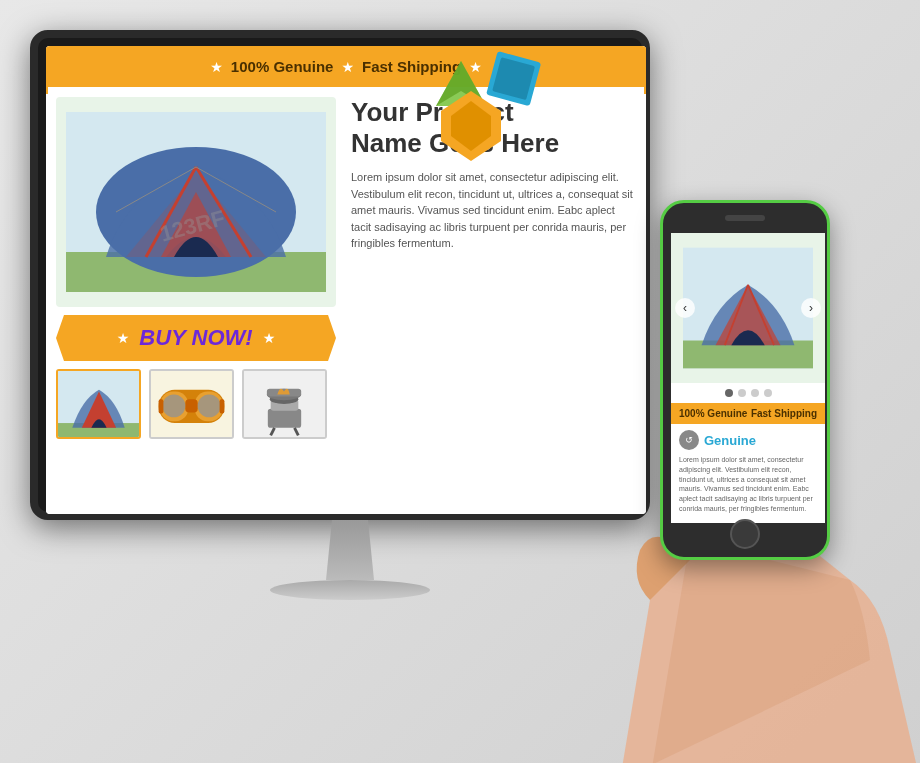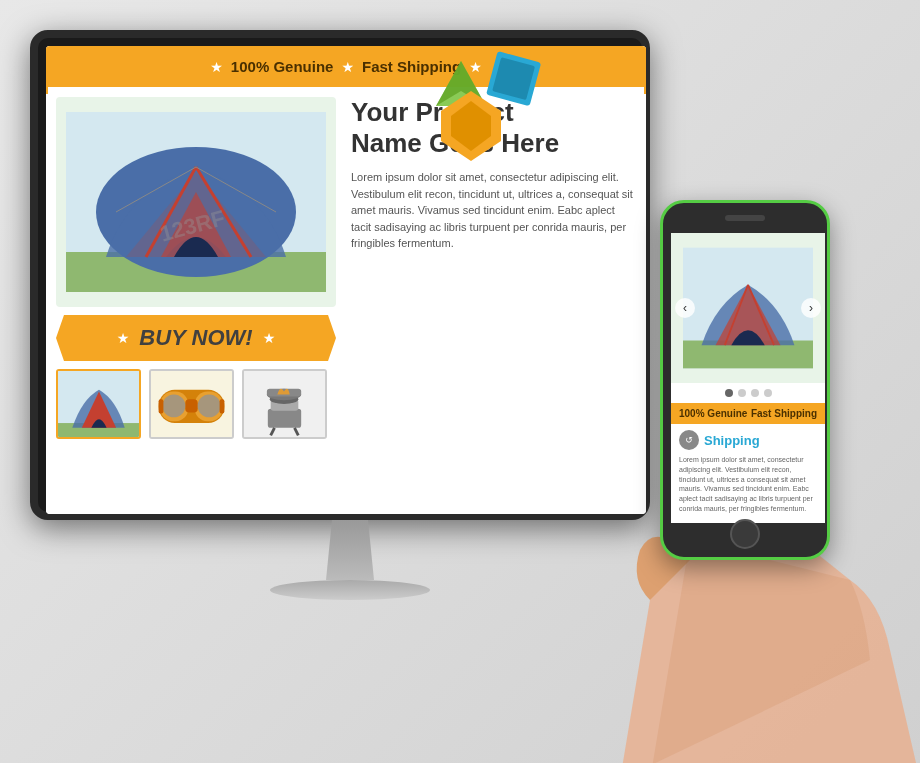--- a/index.html
+++ b/index.html
@@ -156,21 +156,21 @@
       margin: 8px 0;
       padding: 10px 20px;
       display: flex;
       align-items: center;
       justify-content: center;
       gap: 10px;
       position: relative;
       clip-path: polygon(8px 0%, calc(100% - 8px) 0%, 100% 50%, calc(100% - 8px) 100%, 8px 100%, 0% 50%);
     }
     .buy-now-text {
-      color: #404040;
+      color: #6d28d9;
       font-weight: 900;
       font-size: 22px;
       font-style: italic;
     }
 
     
     .thumb-row {
       display: flex;
       gap: 8px;
     }
@@ -568,21 +568,21 @@
         <div class="phone-banner">
           <span>100% Genuine</span>
           <span>Fast Shipping</span>
         </div>
 
         <div class="phone-payment">
           <div class="payment-header">
             <div class="payment-icon">
               <span style="font-size:9px;">↺</span>
             </div>
-            <span class="payment-title">Shipping</span>
+            <span class="payment-title">Genuine</span>
           </div>
           <p class="payment-desc">Lorem ipsum dolor sit amet, consectetur adipiscing elit. Vestibulum elit recon, tincidunt ut, ultrices a consequat sit amet mauris. Vivamus sed tincidunt enim. Eabc aplect tacit sadisaying ac libris turpuent per conrida mauris, per fringibles fermentum.</p>
         </div>
       </div>
     </div>
     <div class="phone-home-btn"></div>
   </div>
 </div>
 
 <div class="hand-container">

